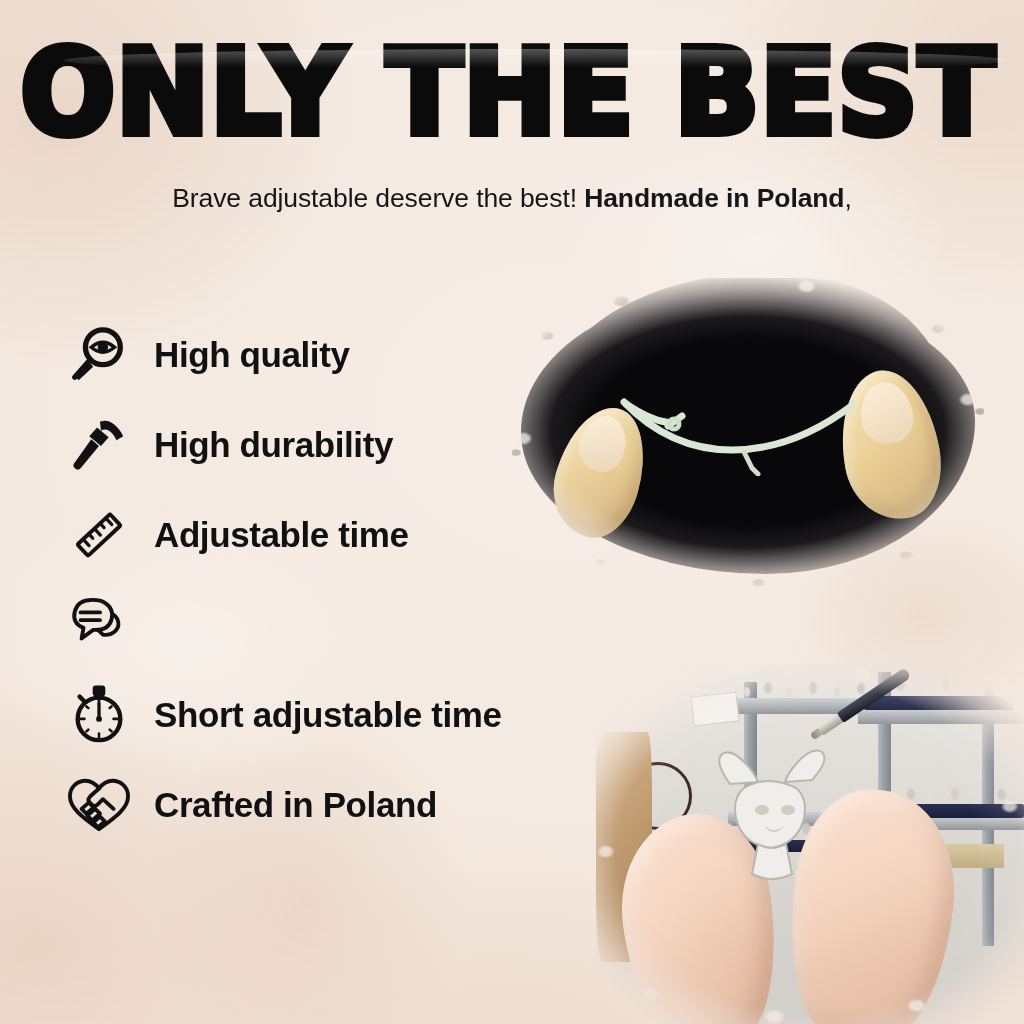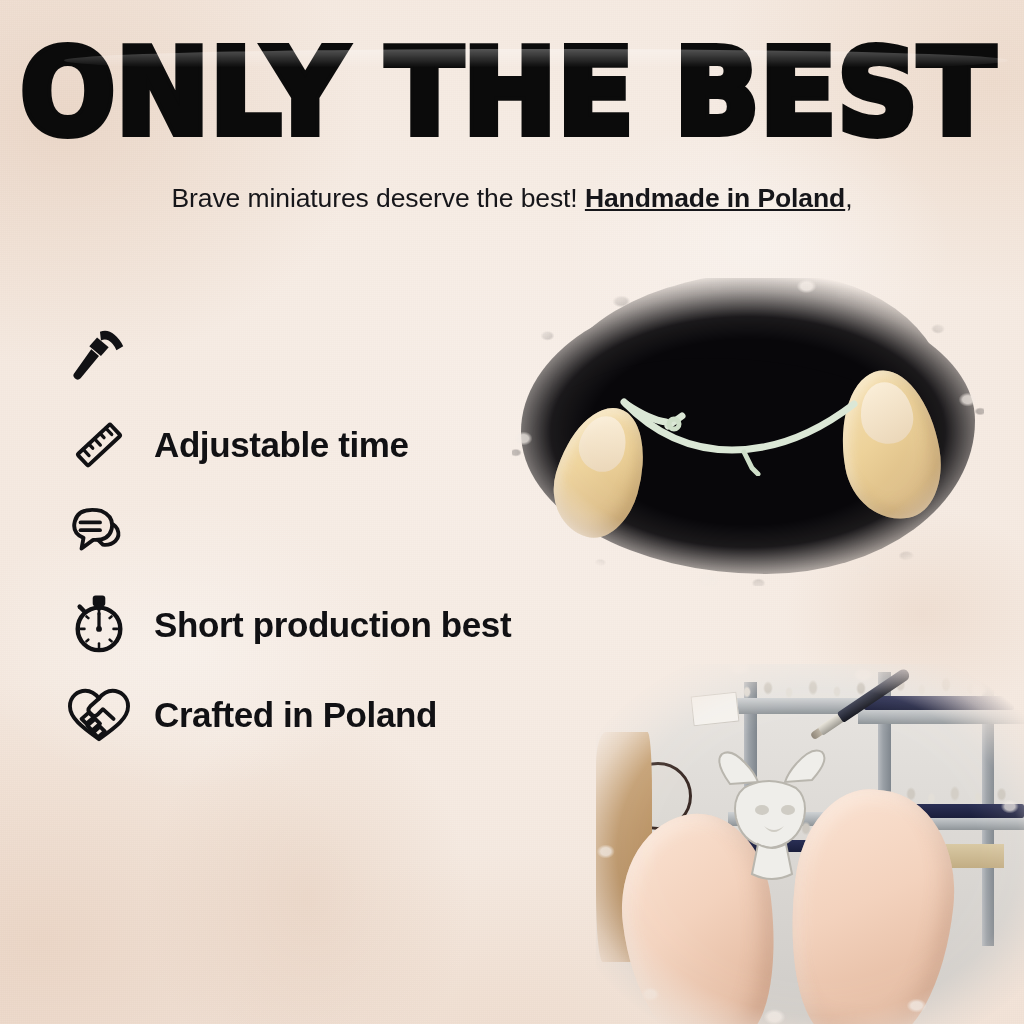--- a/index.html
+++ b/index.html
@@ -96,21 +96,20 @@
     transform: translateX(-50%);
     width: 860px;
     text-align: center;
     font-size: 26.5px;
     line-height: 1.42;
     color: #16161a;
     letter-spacing: -0.1px;
   }
   .subtitle b {
     font-weight: 700;
-    text-decoration: underline;
   }
 
   
   .features {
     position: absolute;
     left: 62px;
     top: 310px;
     width: 700px;
   }
   .feature {
@@ -389,36 +388,52 @@
   <div class="bg-layer bg-wash-a"></div>
   <div class="bg-layer bg-wash-b"></div>
   <div class="bg-layer bg-grain"></div>
 
   <div class="headline-wrap">
     <div class="headline">ONLY THE BEST</div>
     <div class="headline-gloss"></div>
   </div>
 
   <div class="subtitle">
-    <span>Brave miniatures deserve the best! </span><b>Handmade in Poland</b><span>,</span><br>
+    <span>Brave adjustable deserve the best! </span><b>Handmade in Poland</b><span>,</span><br>
   </div>
 
   <div class="features">
 
+    <div class="feature">
+      <span class="feature-icon">
+        <svg width="62" height="62" viewBox="0 0 64 64">
+          <g fill="none" stroke="#111114" stroke-width="5.5" stroke-linecap="round">
+            <circle cx="36" cy="24" r="18"></circle>
+            <line x1="22" y1="38" x2="7" y2="55"></line>
+          </g>
+          <path d="M36 8 L12 36 L4 50 L16 58 L24 44 Z" fill="#111114" opacity="0"></path>
+          <path d="M21.5 38.5 L6 52 L11 58 L26 44 Z" fill="#111114"></path>
+          <path d="M24 24 q12 -10 24 0 q-12 10 -24 0 z" fill="none" stroke="#111114" stroke-width="3.6"></path>
+          <circle cx="36" cy="24" r="5.4" fill="#111114"></circle>
+        </svg>
+      </span>
+      <span class="feature-label">High quality</span>
+    </div>
 
     <div class="feature">
       <span class="feature-icon">
         <svg width="62" height="62" viewBox="0 0 64 64">
           <g fill="#111114">
             <path d="M33 8 q8 -3 15 3 q6 5 9 12 l-7 4 q-3 -7 -8 -10 q-4 -2 -8 0 z"></path>
             <path d="M30 14 l12 10 l-8 9 l-12 -10 z"></path>
             <path d="M24 26 l8 7 L13 56 q-3 3 -6 0 q-3 -3 0 -6 z"></path>
           </g>
         </svg>
       </span>
+      <span class="feature-label">High durability</span>
     </div>
 
     <div class="feature">
       <span class="feature-icon">
         <svg width="62" height="62" viewBox="0 0 64 64">
           <g transform="rotate(-43 32 32)">
             <rect x="9" y="24" width="46" height="16" fill="none" stroke="#111114" stroke-width="4" rx="1.5"></rect>
             <g stroke="#111114" stroke-width="3.4" stroke-linecap="round">
               <line x1="17" y1="24" x2="17" y2="33"></line>
               <line x1="25" y1="24" x2="25" y2="30"></line>
@@ -461,21 +476,21 @@
             <line x1="47" y1="36" x2="51" y2="36"></line>
             <line x1="19" y1="23" x2="21" y2="25"></line>
             <line x1="45" y1="23" x2="43" y2="25"></line>
             <line x1="19" y1="49" x2="21" y2="47"></line>
             <line x1="45" y1="49" x2="43" y2="47"></line>
           </g>
           <line x1="32" y1="36" x2="32" y2="20" stroke="#111114" stroke-width="3.4" stroke-linecap="round"></line>
           <circle cx="32" cy="36" r="3" fill="#111114"></circle>
         </svg>
       </span>
-      <span class="feature-label">Short production best</span>
+      <span class="feature-label">Short adjustable time</span>
     </div>
 
     <div class="feature">
       <span class="feature-icon">
         <svg width="66" height="62" viewBox="0 0 68 64">
           <g fill="none" stroke="#111114" stroke-width="4" stroke-linejoin="round" stroke-linecap="round">
             <path d="M34 57 C 16 44 4 35 4 23 C 4 13 12 7 20 7 c 6 0 11 4 14 8 c 3 -4 8 -8 14 -8 c 8 0 16 6 16 16 c 0 12 -12 21 -30 34 z"></path>
             <path d="M34 15 l-9 8 q-4 4 0 8 q4 4 8 0 l5 -5 l11 10"></path>
             <path d="M16 36 l8 -7 l5 5 l-8 7 z"></path>
             <path d="M22 43 l8 -7 l5 5 l-8 7 z"></path>

